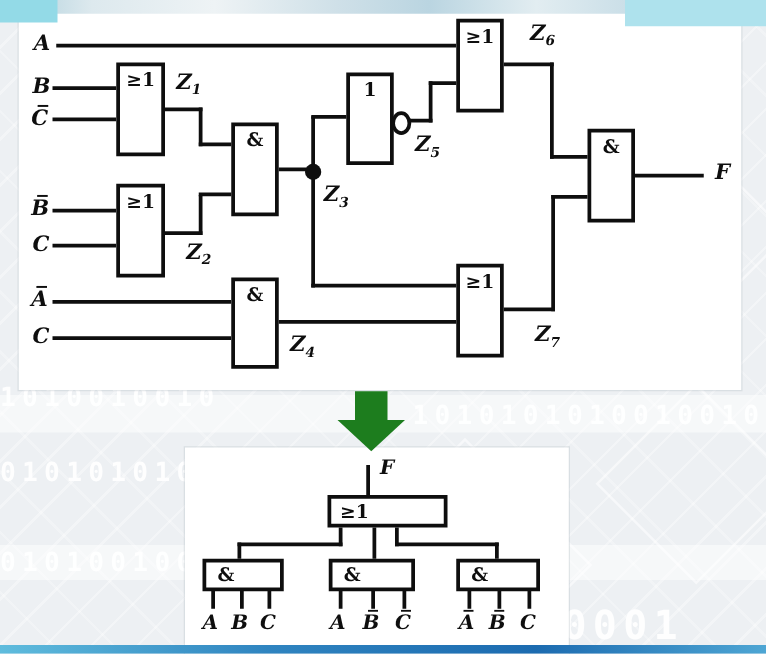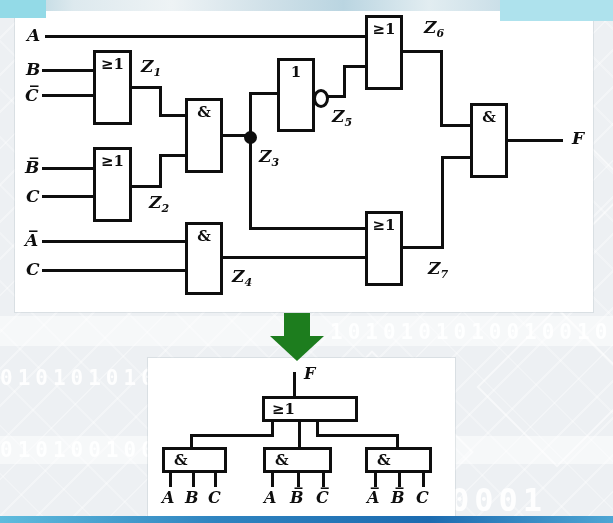--- a/index.html
+++ b/index.html
@@ -44,20 +44,21 @@
 
 <div class="canvas">
 
   <div class="diamond" style="left:470px;top:120px;width:130px;height:130px;"></div>
   <div class="diamond" style="left:500px;top:330px;width:110px;height:110px;"></div>
   <div class="diamond" style="left:300px;top:380px;width:140px;height:140px;"></div>
 
   <div class="band" style="top:316px;height:30px;"></div>
   <div class="band" style="top:436px;height:28px;"></div>
 
+  <div class="bin" style="left:0px;top:306px;">1010010010</div>
   <div class="bin" style="left:330px;top:320px;">10101010100100100</div>
   <div class="bin" style="left:0px;top:366px;">01010101001</div>
   <div class="bin" style="left:0px;top:438px;">0101001001010001</div>
   <div class="bin" style="left:450px;top:481px;font-size:32px;">0001</div>
 
   <div class="topstrip"></div>
   <div class="cyanblock" style="left:0;top:0;width:46px;height:18px;background:#93dae7;"></div>
   <div class="cyanblock" style="left:500px;top:0;width:113px;height:21px;background:#aee2ed;"></div>
 
   <div class="panel" style="left:15px;top:10px;width:578px;height:302px;"></div>

